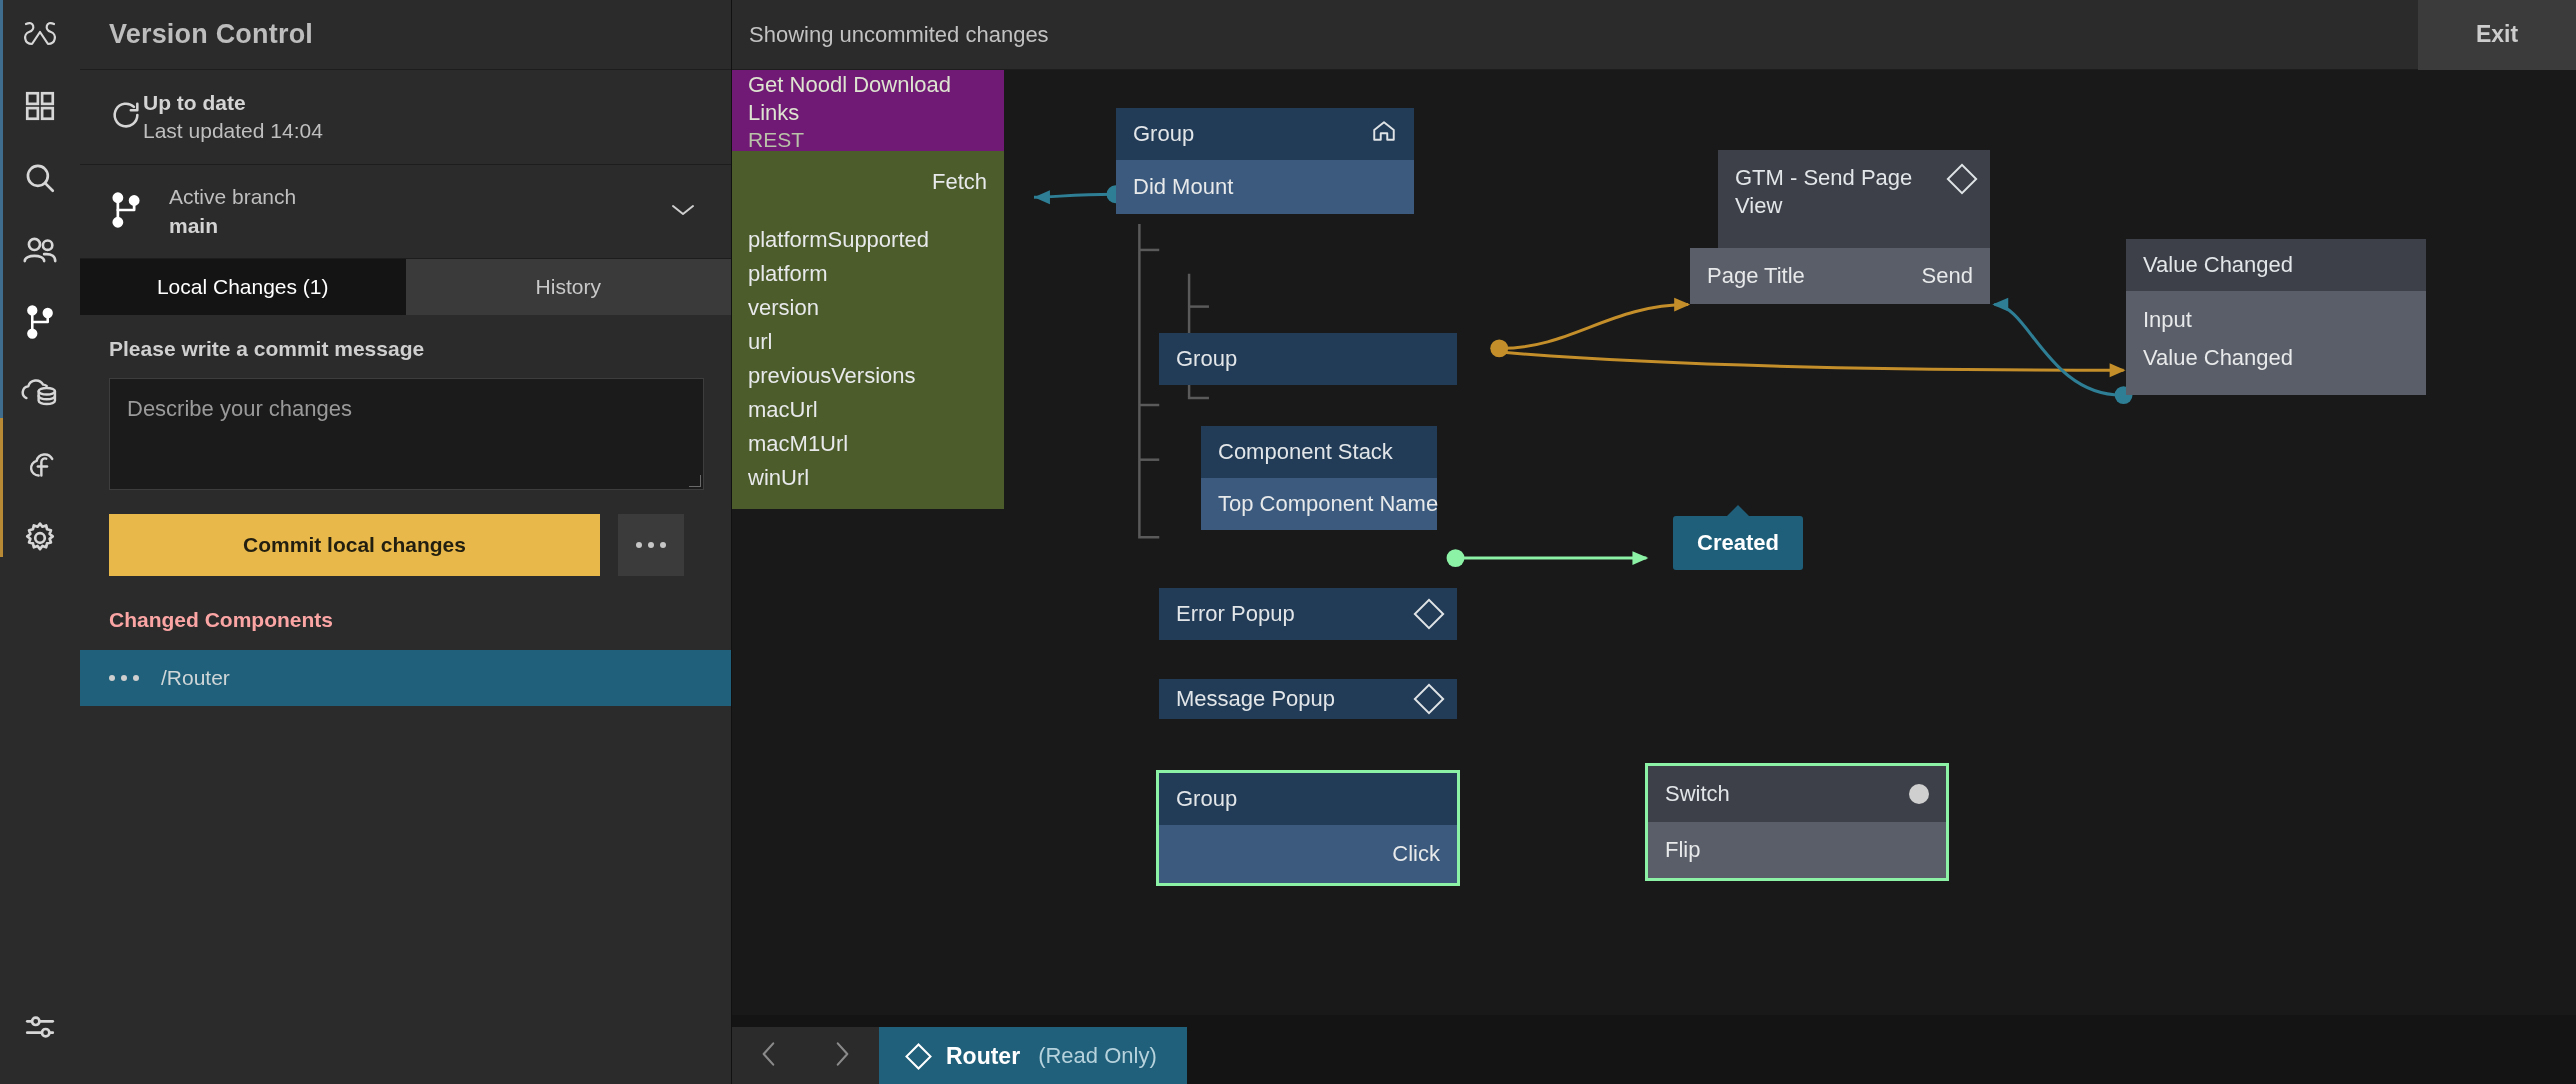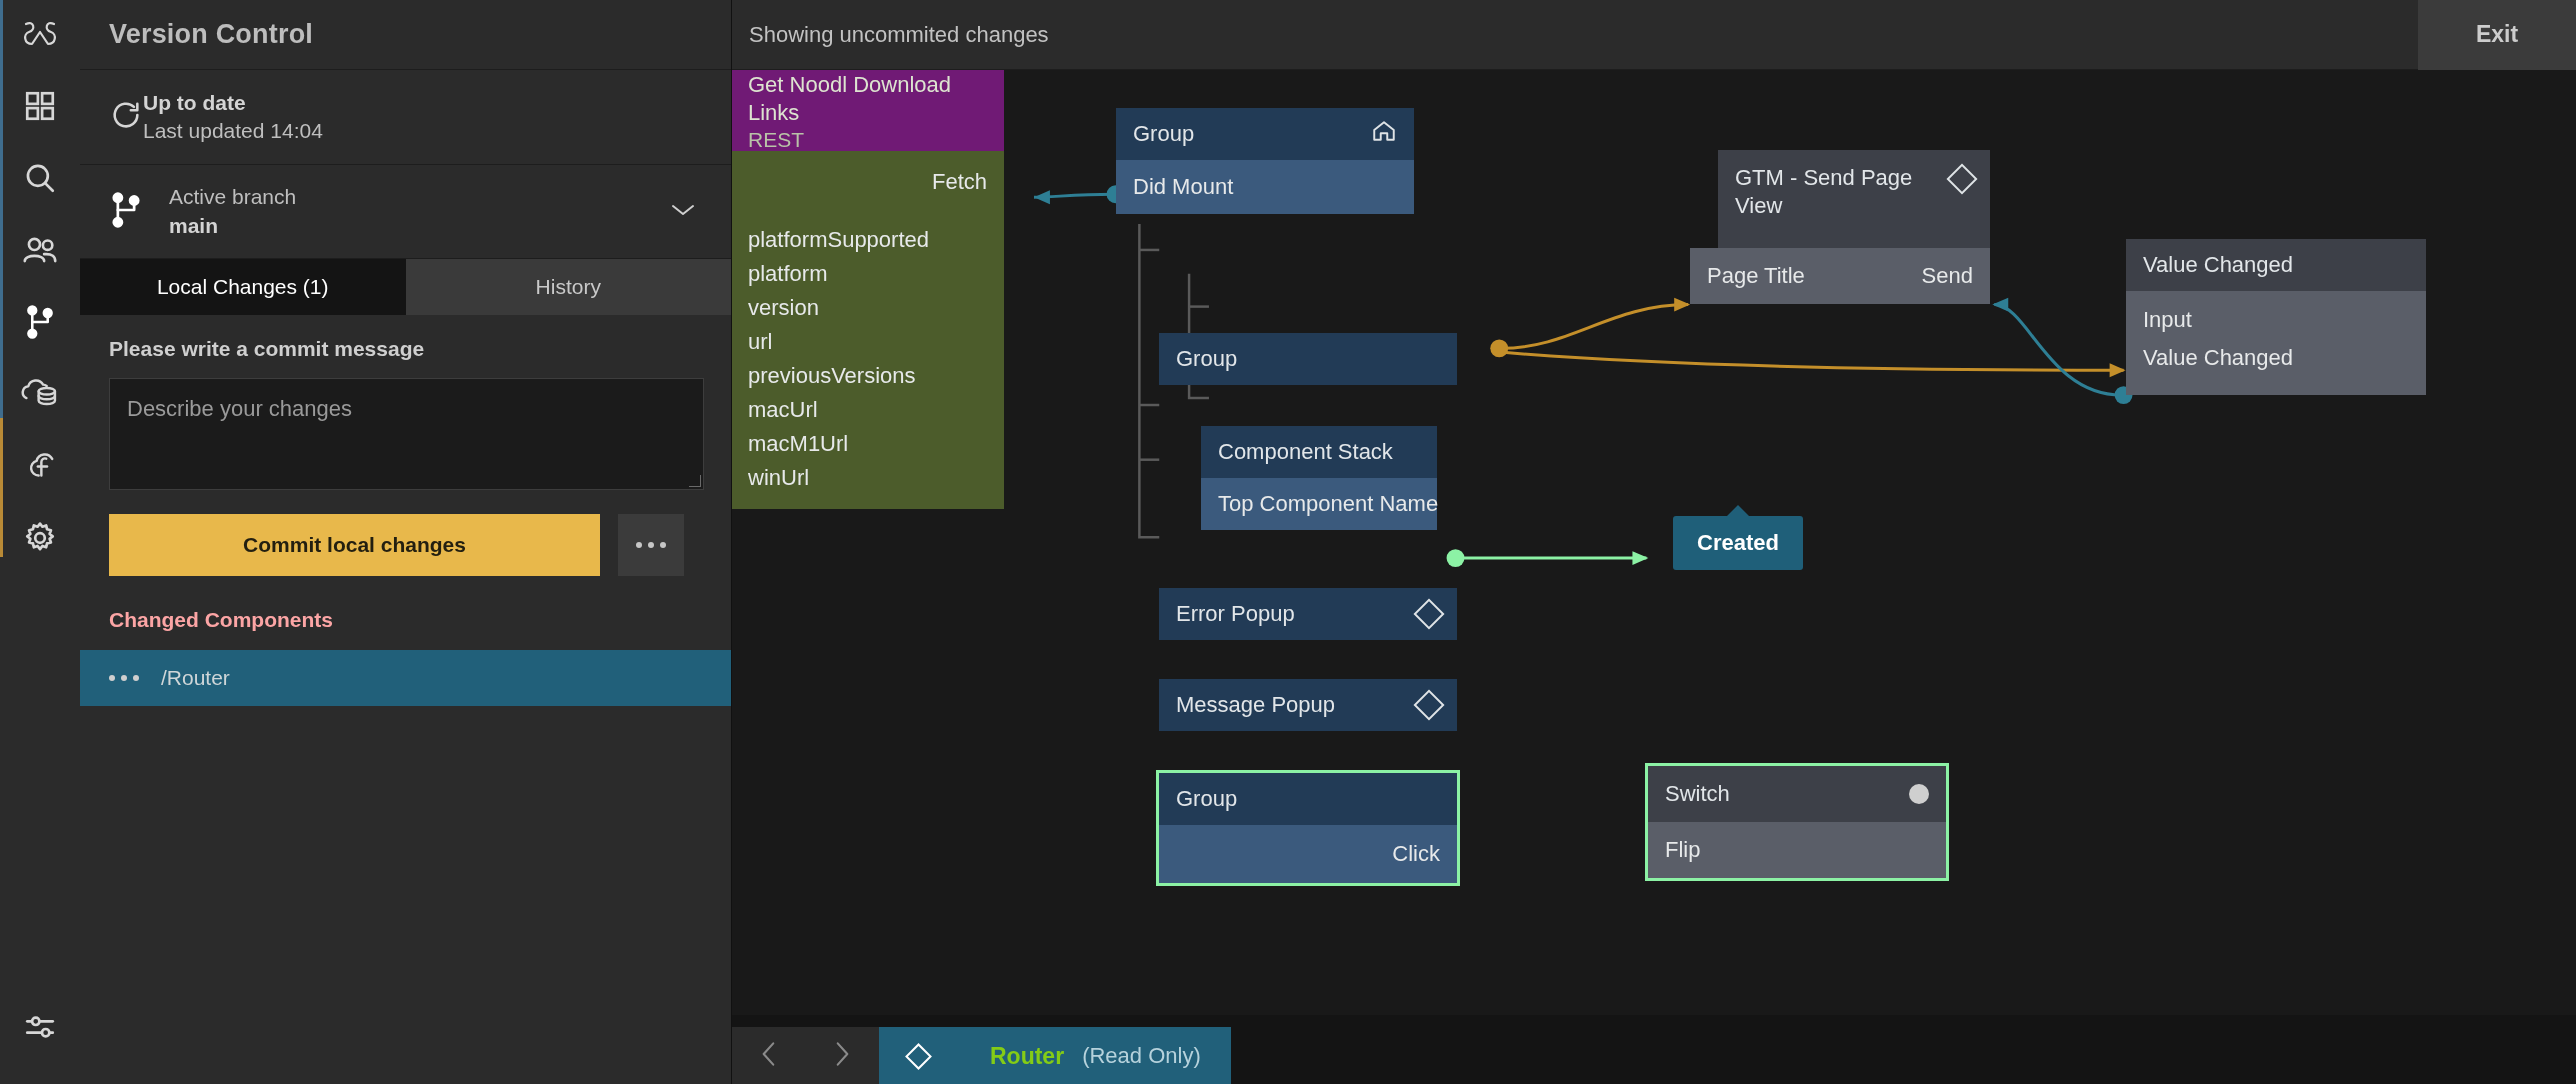--- a/index.html
+++ b/index.html
@@ -162,21 +162,21 @@
   }
   .navbtns {
     width: 147px; height: 58px; background: #2b2b2b; display:flex;
     align-items:center; justify-content: space-around;
   }
   .navbtn { cursor: pointer; padding: 0 10px; }
   .router-tab {
     height: 58px; background: #21607a; display: flex; align-items: center;
     gap: 18px; padding: 0 30px; cursor: pointer;
   }
-  .router-tab .lbl { font-size: 23px; font-weight: bold; color: #84cc16; margin-left: 44px; }
+  .router-tab .lbl { font-size: 23px; font-weight: bold; color: #ffffff; }
   .router-tab .ro { font-size: 22px; color: #b6d2dc; }
   .router-diamond { width: 19px; height: 19px; border: 2px solid #ffffff; transform: rotate(45deg); }
 </style>
 </head>
 <body>
 
 <div id="app">
 
   <div class="canvas">
     <svg class="canvas-svg" viewBox="0 0 2591 1021" width="2576" height="1015">
@@ -279,21 +279,21 @@
     </div>
 
     <div class="node n-visual" style="left:1159px; top:518px; width:298px;">
       <div class="node-head" style="height:52px;">
         <span>Error Popup</span>
         <span class="diamond" style="margin-left:auto;"></span>
       </div>
     </div>
 
     <div class="node n-visual" style="left:1159px; top:609px; width:298px;">
-      <div class="node-head" style="height:52px;">
+      <div class="node-head" style="height:40px;">
         <span>Message Popup</span>
         <span class="diamond" style="margin-left:auto;"></span>
       </div>
     </div>
 
     <div class="node n-visual sel-green" style="left:1159px; top:703px; width:298px;">
       <div class="node-head" style="height:52px;">
         <span>Group</span>
       </div>
       <div class="node-body" style="height:58px;">

